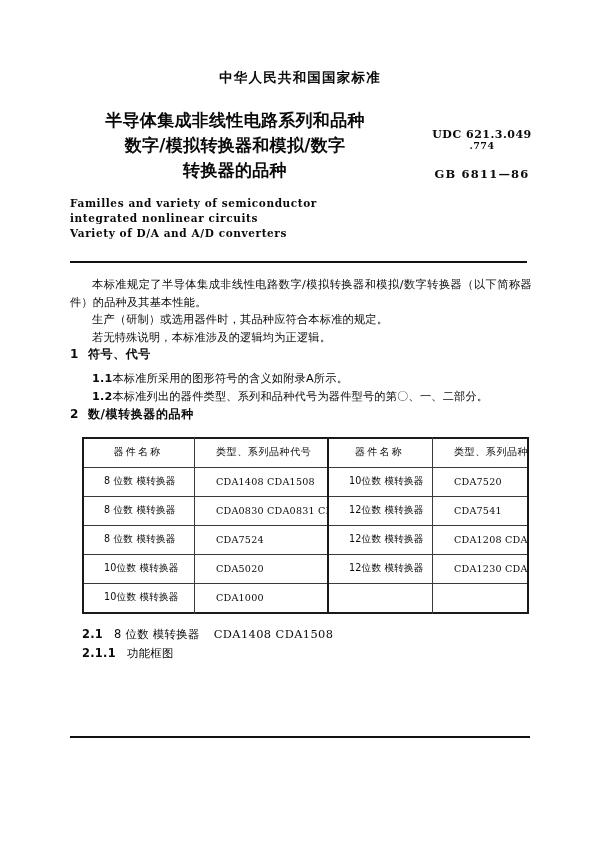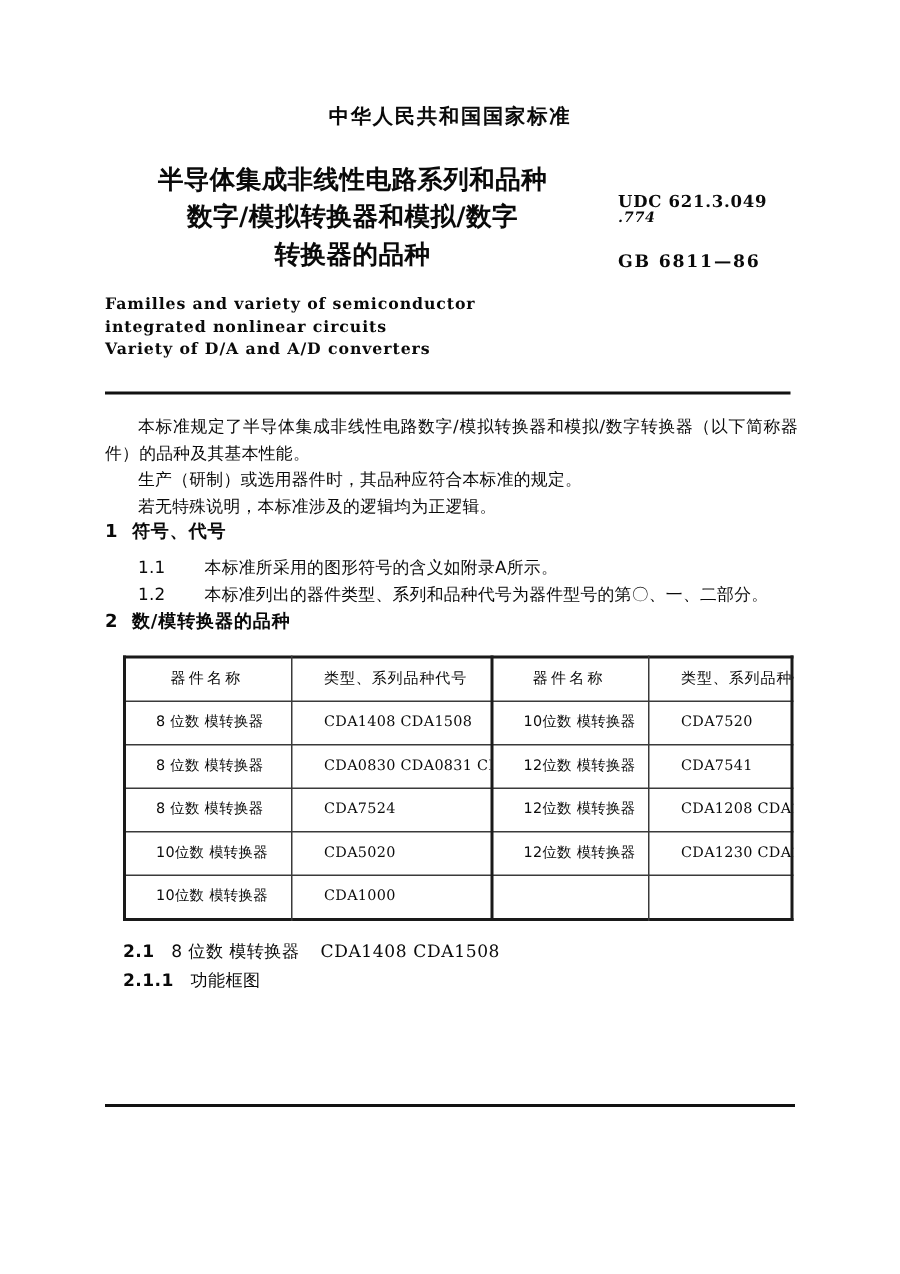--- a/index.html
+++ b/index.html
@@ -45,34 +45,33 @@
     font-weight: bold;
     line-height: 25px;
     letter-spacing: 0.3px;
     white-space: nowrap;
   }
 
   .code-block {
     position: absolute;
     left: 412px; top: 128px;
     width: 140px;
-    text-align: left;
+    text-align: center;
     font-family: "DejaVu Serif", "Liberation Serif", serif;
     font-weight: bold;
   }
   .udc-line {
     font-size: 11px;
     letter-spacing: 0.5px;
     white-space: nowrap;
   }
   .udc-sub {
     font-size: 9.5px;
     letter-spacing: 0.5px;
     margin-top: -1px;
-    font-style: italic;
   }
   .gb-line {
     font-size: 11.5px;
     letter-spacing: 1.2px;
     margin-top: 16px;
     white-space: nowrap;
   }
 
   .en-title-block {
     position: absolute;
@@ -129,22 +128,22 @@
   .sec-h1 .num { margin-right: 9px; }
 
   .sub-list { margin-top: 7px; }
   .sub-item {
     font-size: 11.2px;
     line-height: 18px;
     padding-left: 22px;
     letter-spacing: 0.2px;
   }
   .sub-item .num {
-    font-weight: normal;
-    margin-right: 26px;
+    font-weight: bold;
+    margin-right: 0;
   }
 
   
   .table-wrap {
     position: absolute;
     left: 82px; top: 437px;
     width: 447px;
   }
   table.variety-table {
     border-collapse: collapse;

